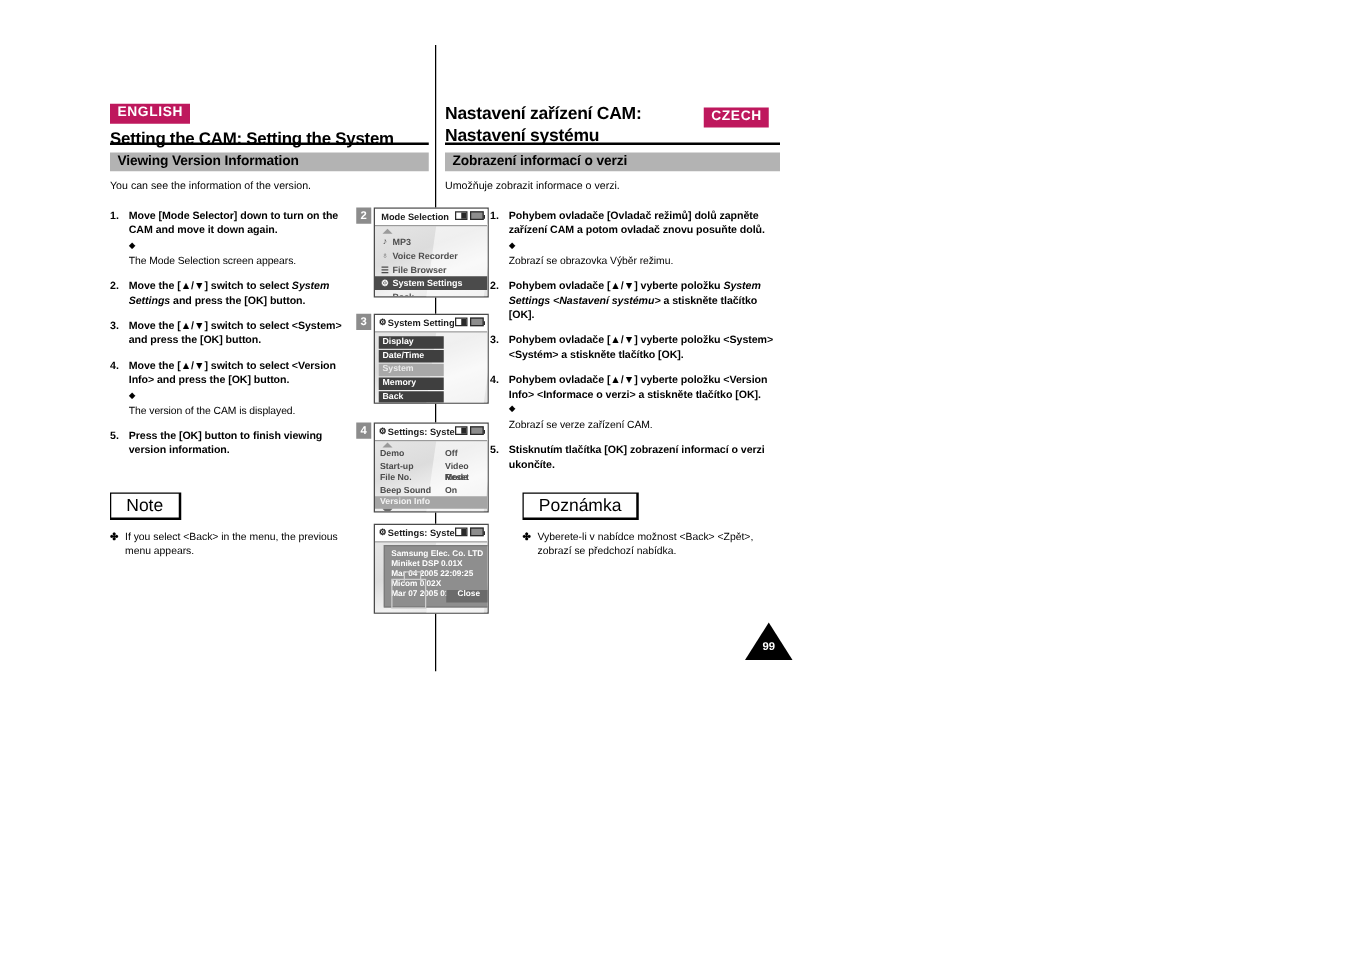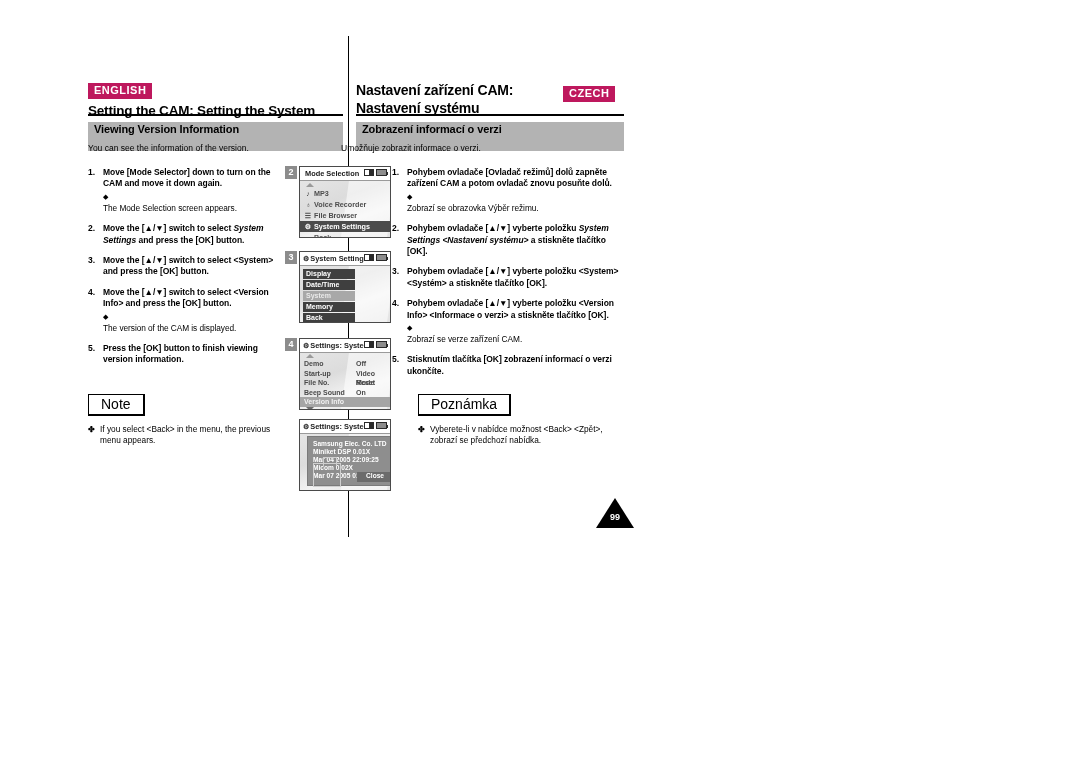--- a/index.html
+++ b/index.html
@@ -83,39 +83,39 @@
   .rule-cz {
     position: absolute;
     left: 356px; top: 114px;
     width: 268px; height: 2px;
     background: #000;
   }
 
   
   .sec-bar {
     position: absolute;
-    height: 29px;
+    height: 15px;
     background: #b3b3b3;
     font-size: 11px;
     font-weight: bold;
     line-height: 15px;
     padding-left: 6px;
     box-sizing: border-box;
     letter-spacing: -0.1px;
   }
   .sec-en { left: 88px; top: 122px; width: 255px; }
   .sec-cz { left: 356px; top: 122px; width: 268px; }
 
   .sec-sub {
     position: absolute;
     font-size: 8.5px;
     line-height: 1.2;
   }
   .sub-en { left: 88px; top: 143px; width: 255px; }
-  .sub-cz { left: 341px; top: 143px; width: 268px; }
+  .sub-cz { left: 356px; top: 143px; width: 268px; }
 
   
   .steps {
     position: absolute;
     width: 192px;
   }
   .steps-en { left: 88px; top: 167px; }
   .steps-cz { left: 392px; top: 167px; width: 232px; }
 
   .step {

